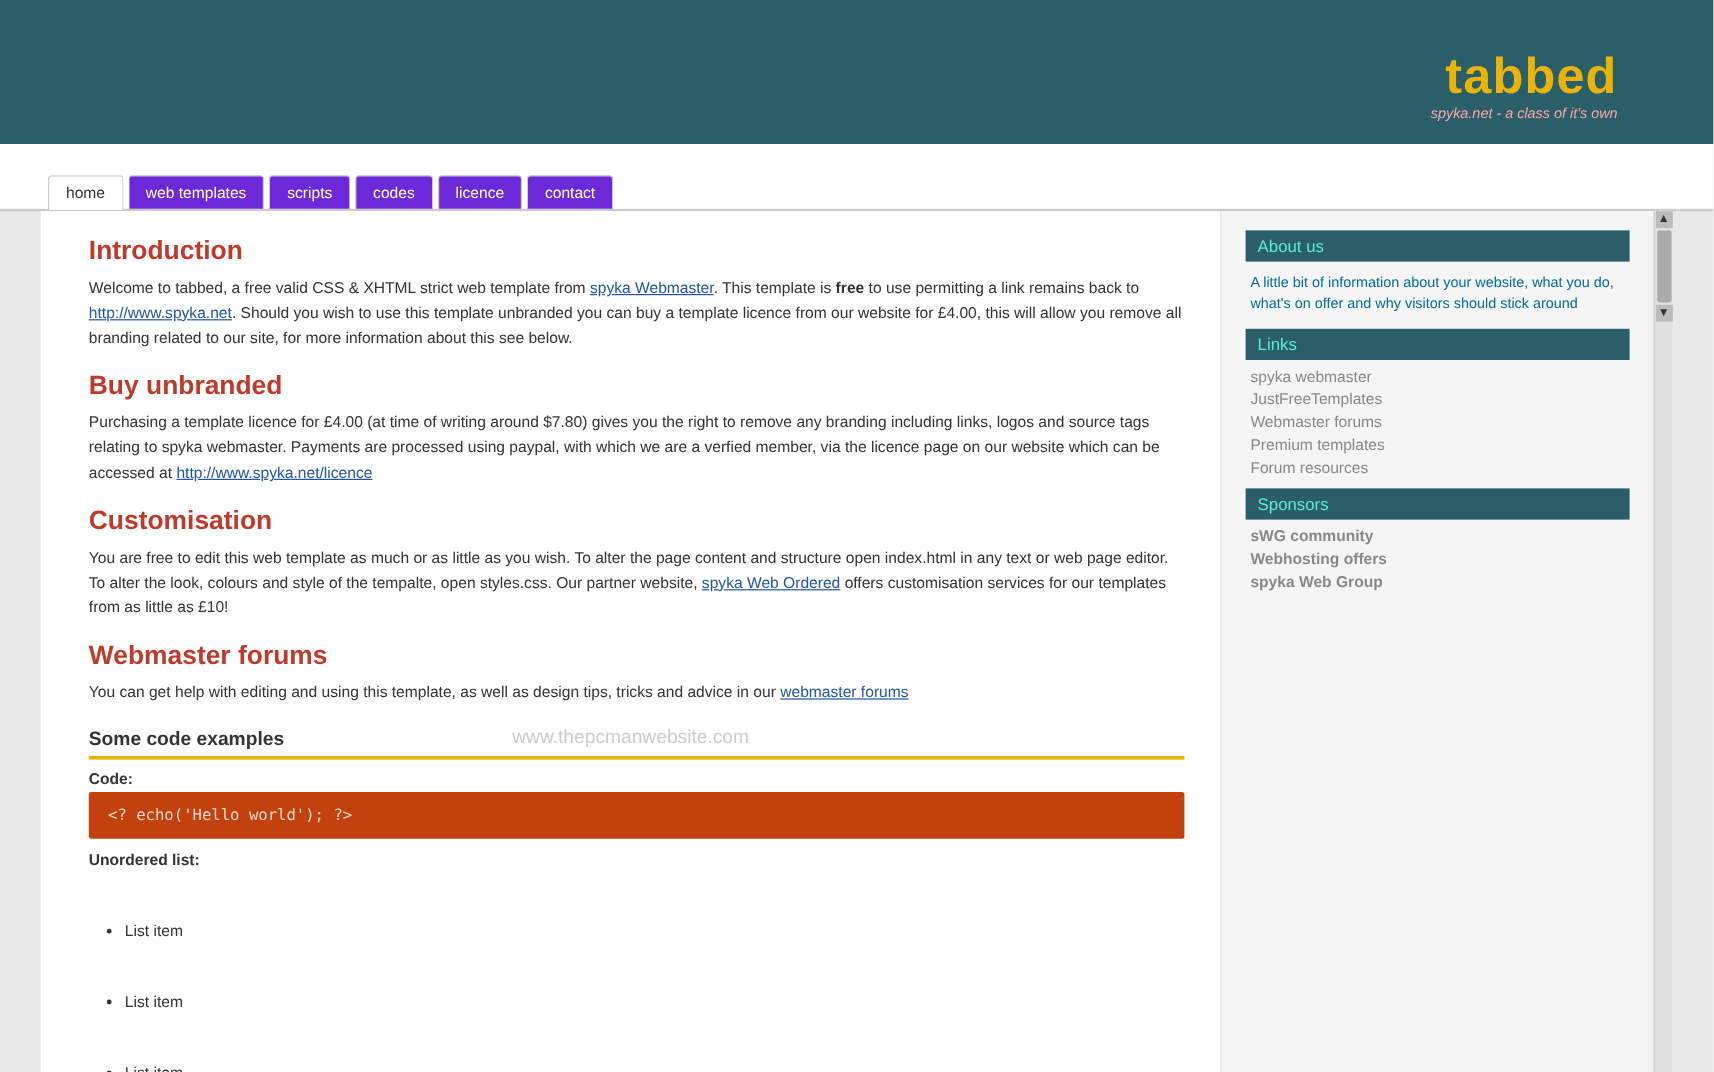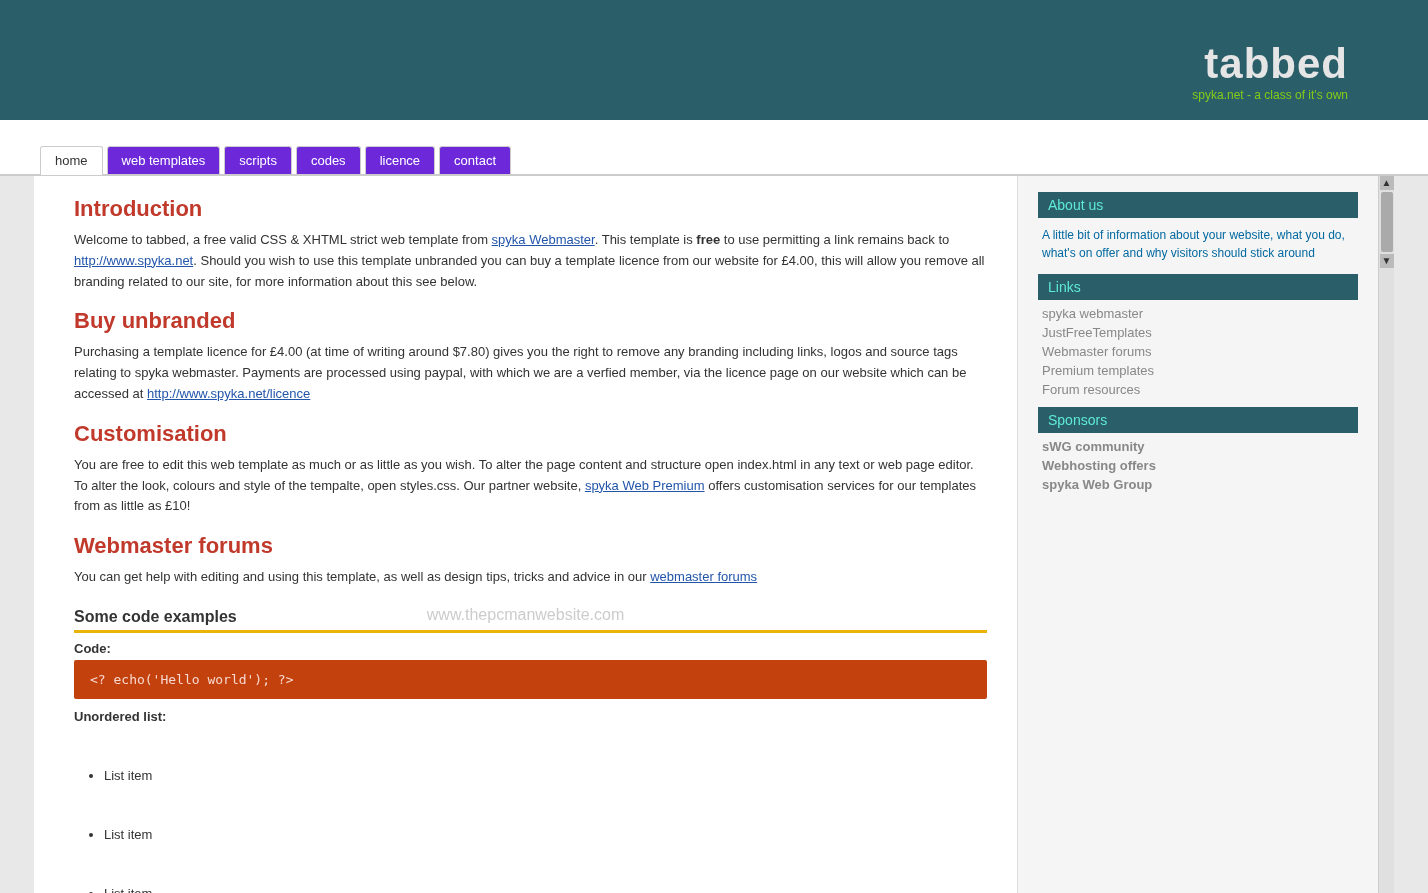--- a/index.html
+++ b/index.html
@@ -19,27 +19,28 @@
     #site-title-area {
       position: absolute;
       right: 80px;
       top: 50%;
       transform: translateY(-50%);
       text-align: right;
     }
     #site-title-text {
       font-size: 42px;
       font-weight: bold;
-      color: #e5e5e5;
+      color: #eab308;
       letter-spacing: 1px;
       margin-top: 21px;
     }
     #site-tagline-text {
-      color: #84cc16;
+      color: #fca5a5;
       font-size: 12px;
+      font-style: italic;
     }
 
     
     #nav {
       background: #ffffff;
       border-bottom: 2px solid #cccccc;
       padding: 0 40px;
       display: flex;
       align-items: flex-end;
       height: 56px;
@@ -293,21 +294,21 @@
     <p class="section-text">
       Purchasing a template licence for £4.00 (at time of writing around $7.80) gives you the right to remove any branding including links, logos and source
       tags relating to spyka webmaster. Payments are processed using paypal, with which we are a verfied member, via the licence page on our website
       which can be accessed at <a class="content-link">http://www.spyka.net/licence</a>
     </p>
 
     <h2 class="section-heading">Customisation</h2>
     <p class="section-text">
       You are free to edit this web template as much or as little as you wish. To alter the page content and structure open index.html in any text or web page
       editor. To alter the look, colours and style of the tempalte, open styles.css. Our partner website,
-      <a class="content-link">spyka Web Premium</a>
+      <a class="content-link">spyka Web Ordered</a>
       offers customisation services for our templates from as little as £10!
     </p>
 
     <h2 class="section-heading">Webmaster forums</h2>
     <p class="section-text">
       You can get help with editing and using this template, as well as design tips, tricks and advice in our
       <a class="content-link">webmaster forums</a>
     </p>
 
     <div class="watermark">www.thepcmanwebsite.com</div>

